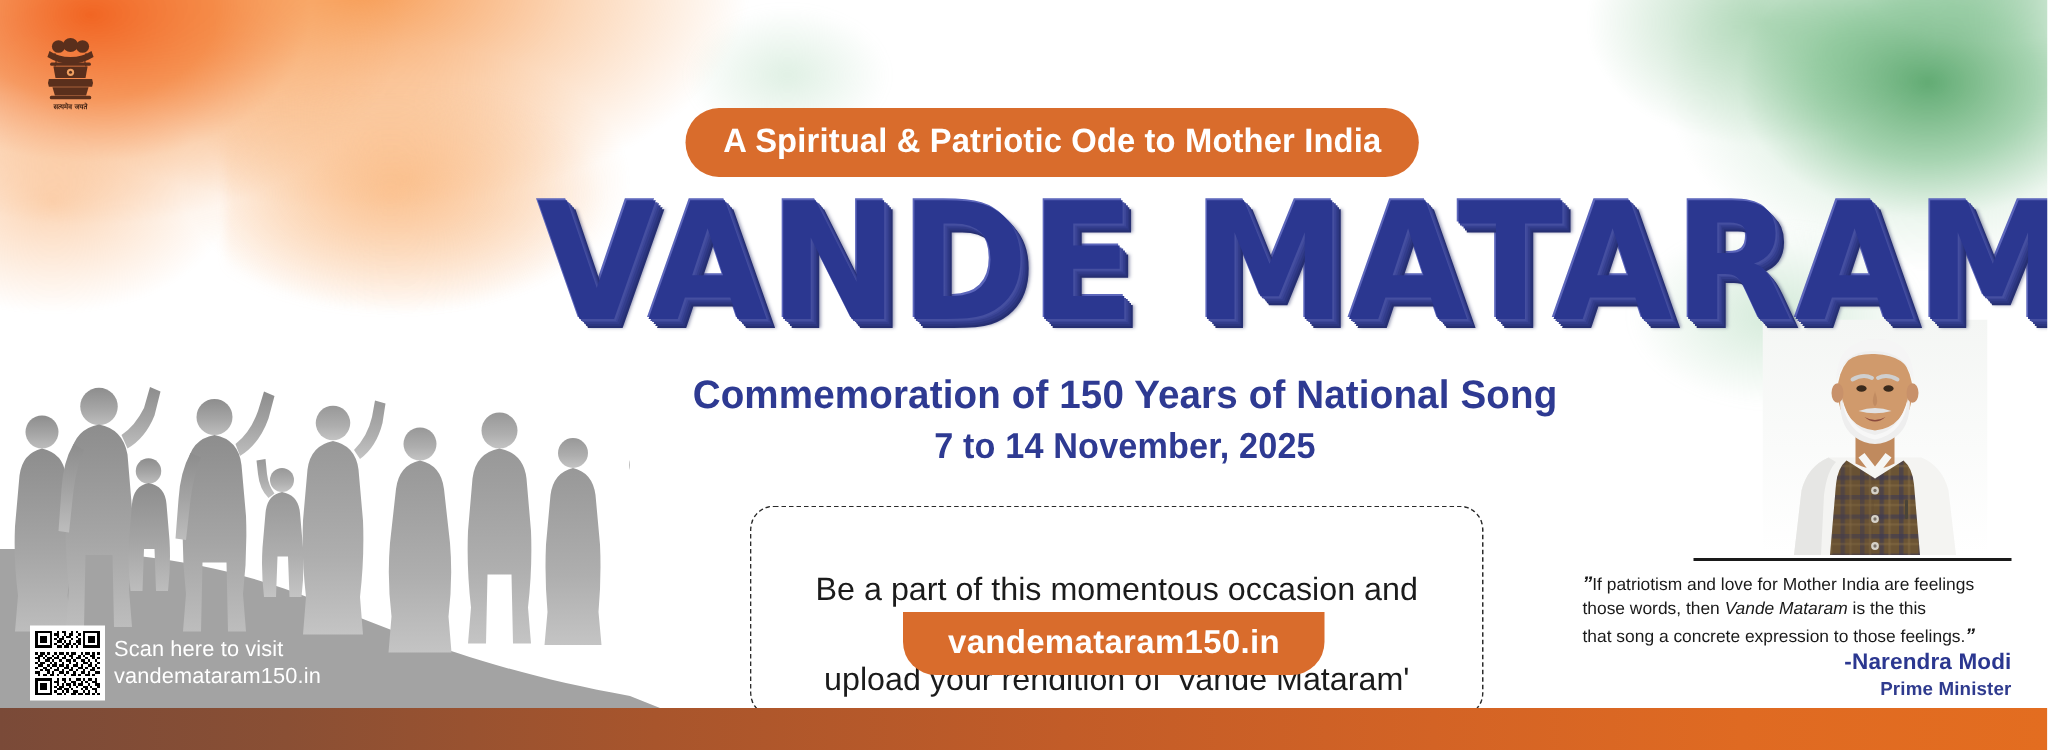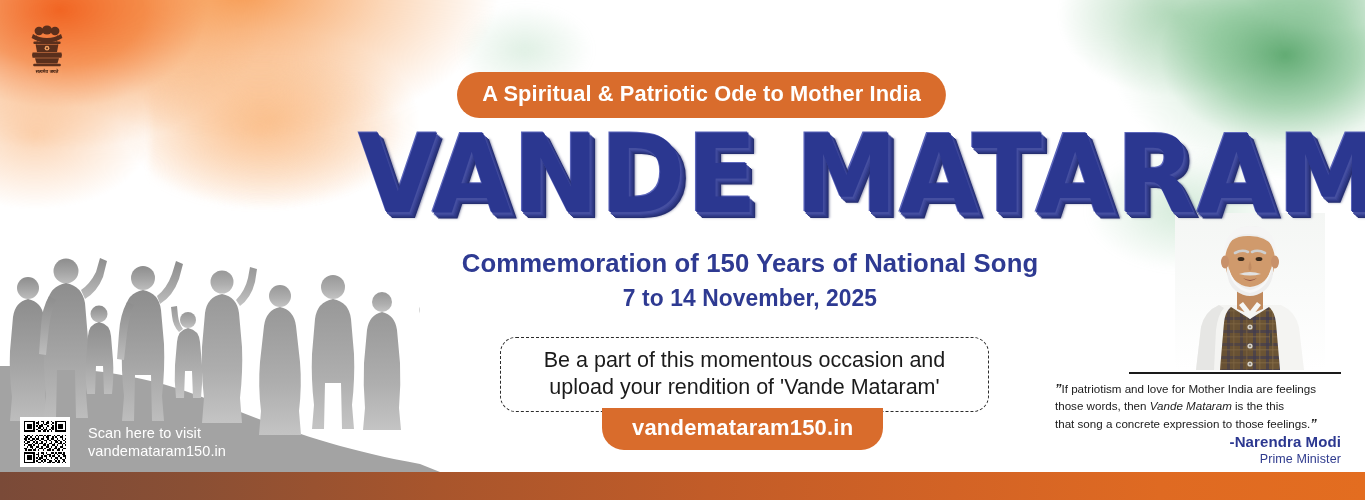--- a/index.html
+++ b/index.html
@@ -72,21 +72,21 @@
     width:440px; height:120px;
   }
   .crowd {
     position:absolute; left:0; bottom:28px; z-index:3;
     width:420px; height:220px;
   }
 
   
   .qr-block {
     position:absolute; left:20px; bottom:33px; z-index:6;
-    display:flex; align-items:center; gap:18px;
+    display:flex; align-items:center; gap:6px;
   }
   .qr { width:50px; height:50px; background:#fff; padding:2px; display:block; }
   .qr-text { color:#ffffff; font-size:14.5px; line-height:1.26; letter-spacing:.1px; }
 
   
   .badge-pill {
     position:absolute; left:457px; top:72px; z-index:7;
     background:#d96c2c;
     border-radius:26px;
     padding:9px 26px 11px 26px;
@@ -149,21 +149,21 @@
   .cta-box {
     position:absolute; left:500px; top:337px; z-index:7;
     width:489px;
     border:1.6px dashed #2b2b2b;
     border-radius:16px;
     background:#ffffff;
     padding:9px 14px 10px 14px;
     text-align:center;
   }
   .cta-line {
-    font-size:21.5px; color:#1b1b1b; line-height:1.26; white-space:nowrap;
+    font-size:21.5px; color:#1b1b1b; line-height:1.26; white-space:nowrap;margin-top:33px;
   }
   .cta-line b { font-weight:normal; }
 
   
   .url-btn {
     position:absolute; left:602px; top:408px; z-index:8;
     background:#d96c2c;
     border-radius:0 0 22px 22px;
     padding:7px 30px 9px 30px;
     color:#ffffff;
@@ -190,21 +190,21 @@
   .quote i { font-style:italic; }
   .qmark { font-weight:bold; font-size:13px; font-style:italic; }
   .attrib-name {
     position:absolute; right:24px; top:433px; z-index:6;
     font-size:15px; font-weight:bold; color:#2b3790; letter-spacing:.1px;
     text-align:right; width:280px;
   }
   .attrib-role {
     position:absolute; right:24px; top:452px; z-index:6;
     font-size:12.5px; color:#2f3b8e; letter-spacing:.1px;
-    text-align:right; width:280px;
+    text-align:right; width:280px;font-weight:bold;
   }
 
   
   .bottom-strip {
     position:absolute; left:0; bottom:0; z-index:9;
     width:1365px; height:28px;
     background:linear-gradient(90deg, #7a4a38 0%, #8a4f34 14%, #a8552c 32%, #c25c28 52%, #d36325 70%, #df6a22 85%, #e36d20 100%);
   }
 </style>
 </head>

